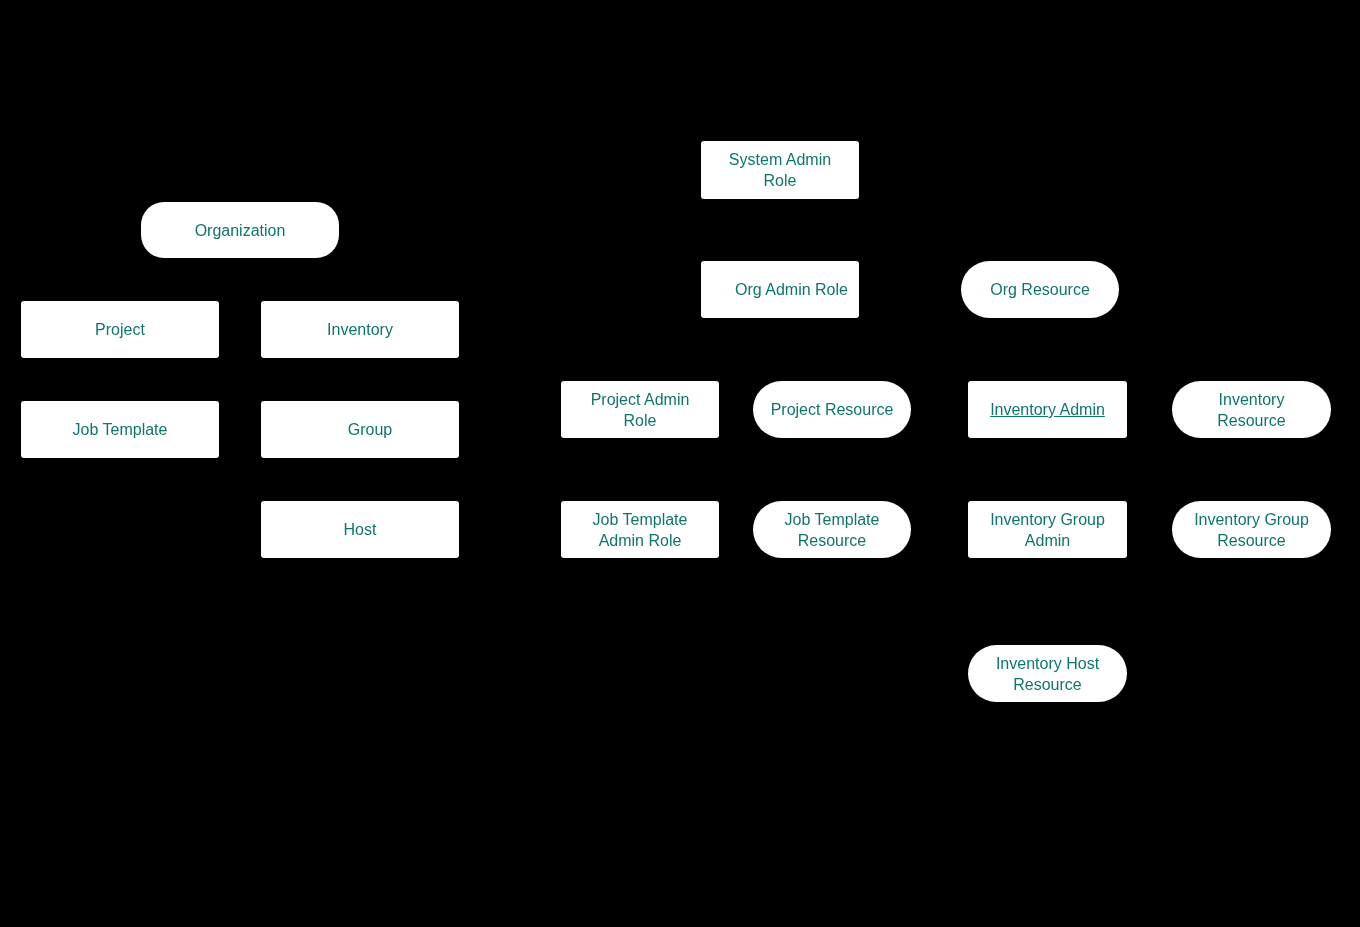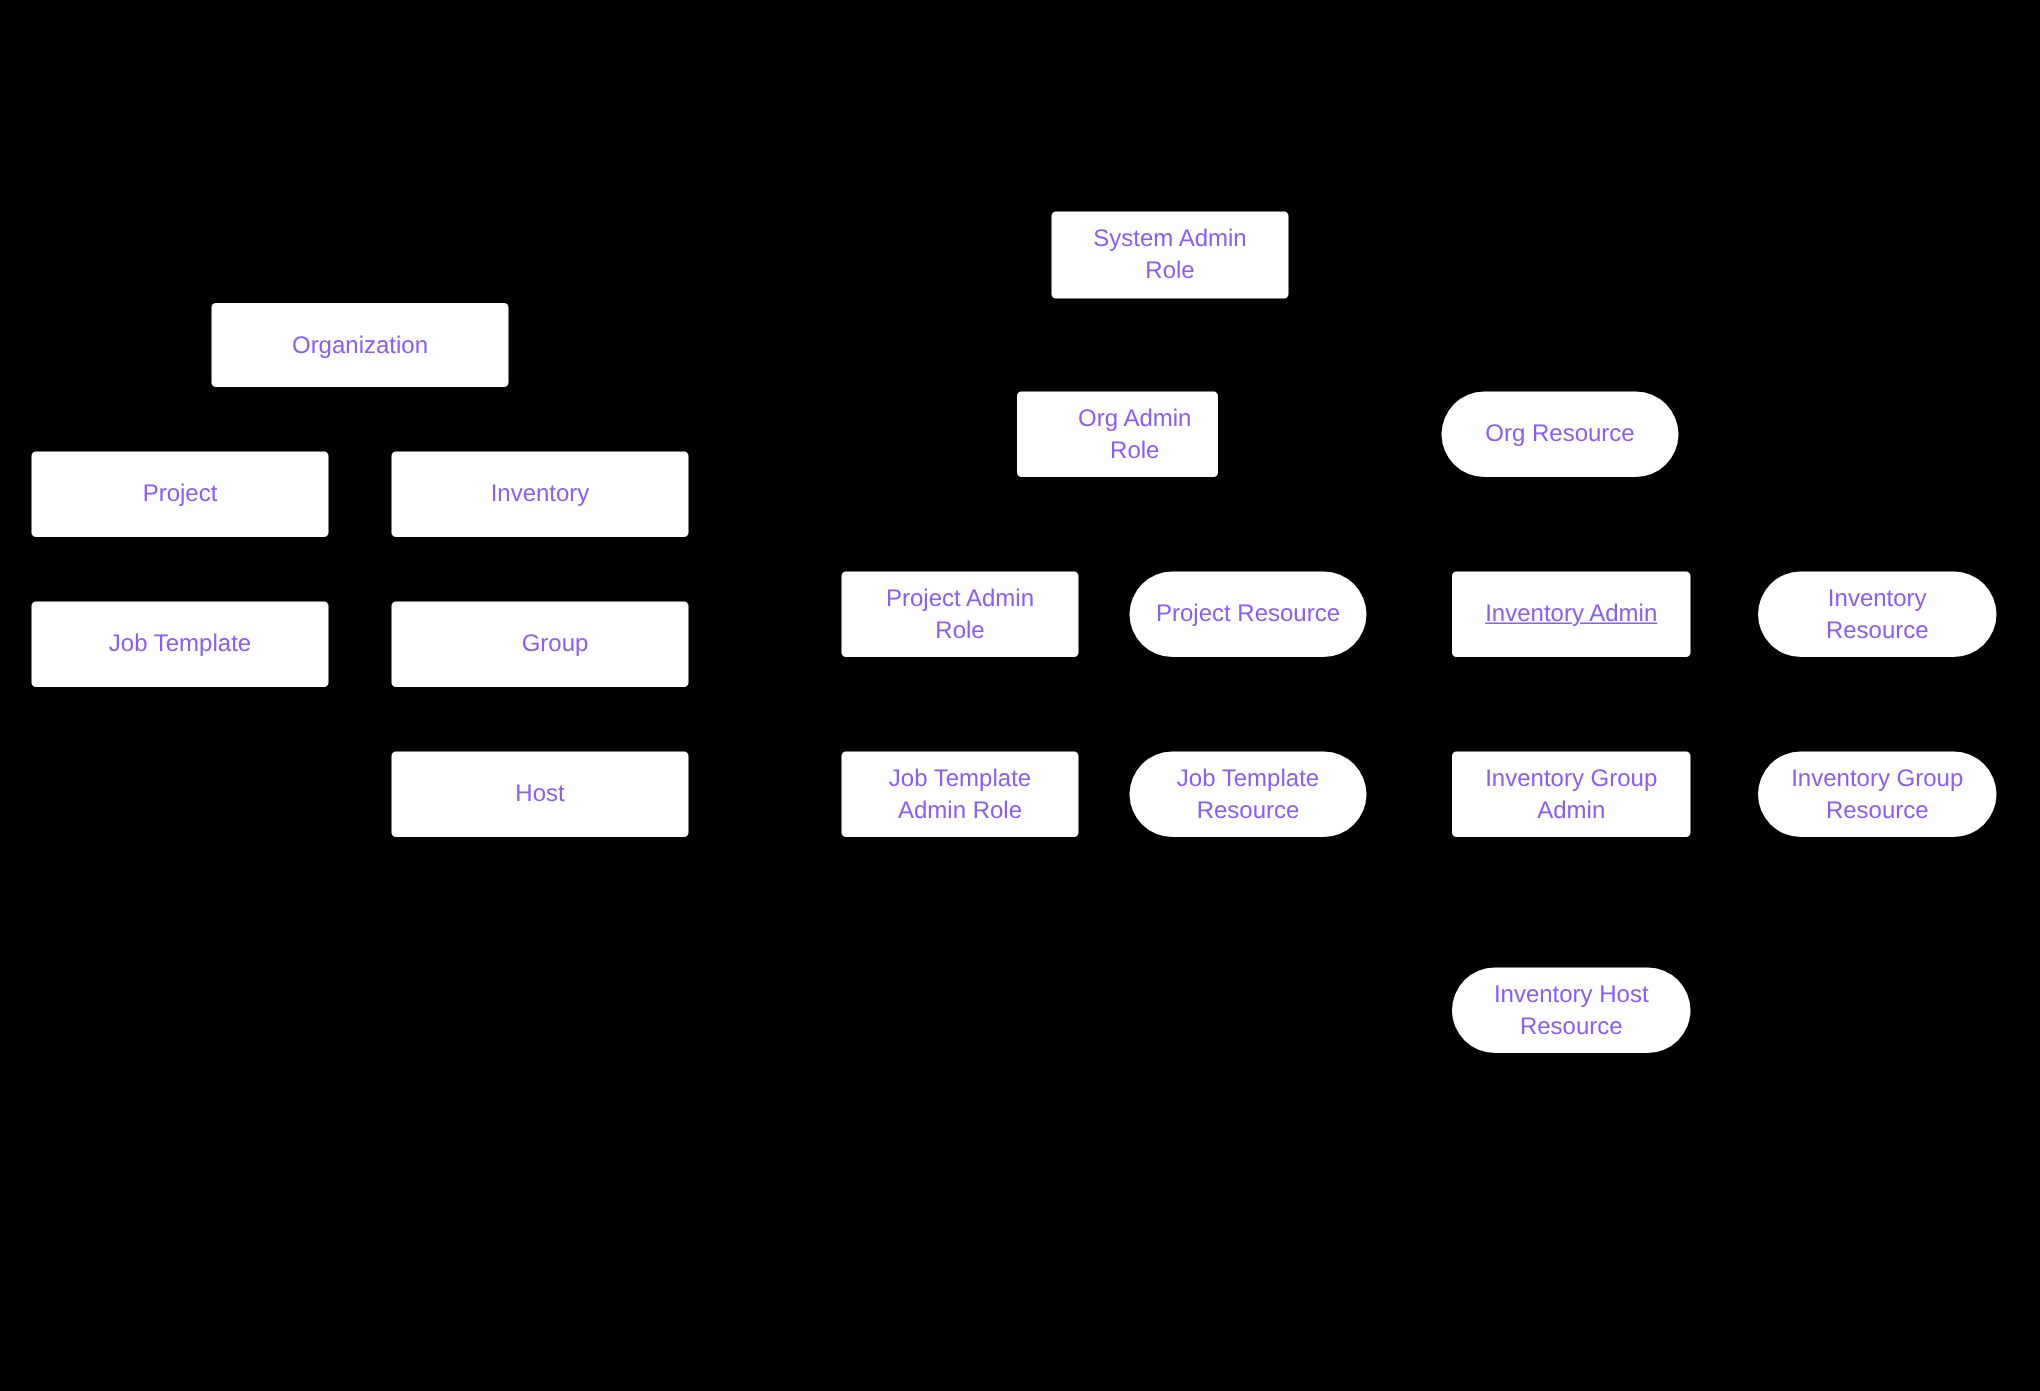--- a/index.html
+++ b/index.html
@@ -11,21 +11,21 @@
     position: relative;
     width: 1360px;
     height: 927px;
     background: #000000;
     overflow: hidden;
     font-family: "Liberation Sans", sans-serif;
   }
   .node {
     position: absolute;
     background: #ffffff;
-    color: #8b5cf6;
+    color: #0f766e;
     display: flex;
     align-items: center;
     justify-content: center;
     text-align: center;
     font-size: 16px;
     line-height: 21px;
     white-space: pre-line;
     box-sizing: border-box;
   }
   .rect {
@@ -33,36 +33,36 @@
   }
   .pill {
     border-radius: 29px;
   }
 </style>
 </head>
 <body>
 
 <div class="canvas">
 
-  <div class="node rect" style="left:141px; top:202px; width:198px; height:56px;">Organization</div>
+  <div class="node rect" style="left:141px; top:202px; width:198px; height:56px;border-radius:23px;">Organization</div>
 
   <div class="node rect" style="left:21px; top:301px; width:198px; height:57px;">Project</div>
 
   <div class="node rect" style="left:261px; top:301px; width:198px; height:57px;">Inventory</div>
 
   <div class="node rect" style="left:21px; top:401px; width:198px; height:57px;">Job Template</div>
 
   <div class="node rect" style="left:261px; top:401px; width:198px; height:57px;padding-left:20px;">Group</div>
 
   <div class="node rect" style="left:261px; top:501px; width:198px; height:57px;">Host</div>
 
   <div class="node rect" style="left:701px; top:141px; width:158px; height:58px;">System Admin
 Role</div>
 
-  <div class="node rect" style="left:678px; top:261px; width:134px; height:57px;padding-left:23px;">Org Admin Role</div>
+  <div class="node rect" style="left:701px; top:261px; width:158px; height:57px;padding-left:23px;">Org Admin Role</div>
 
   <div class="node pill" style="left:961px; top:261px; width:158px; height:57px;">Org Resource</div>
 
   <div class="node rect" style="left:561px; top:381px; width:158px; height:57px;">Project Admin
 Role</div>
 
   <div class="node pill" style="left:753px; top:381px; width:158px; height:57px;">Project Resource</div>
 
   <div class="node rect" style="left:968px; top:381px; width:159px; height:57px;text-decoration:underline;">Inventory Admin</div>
 

